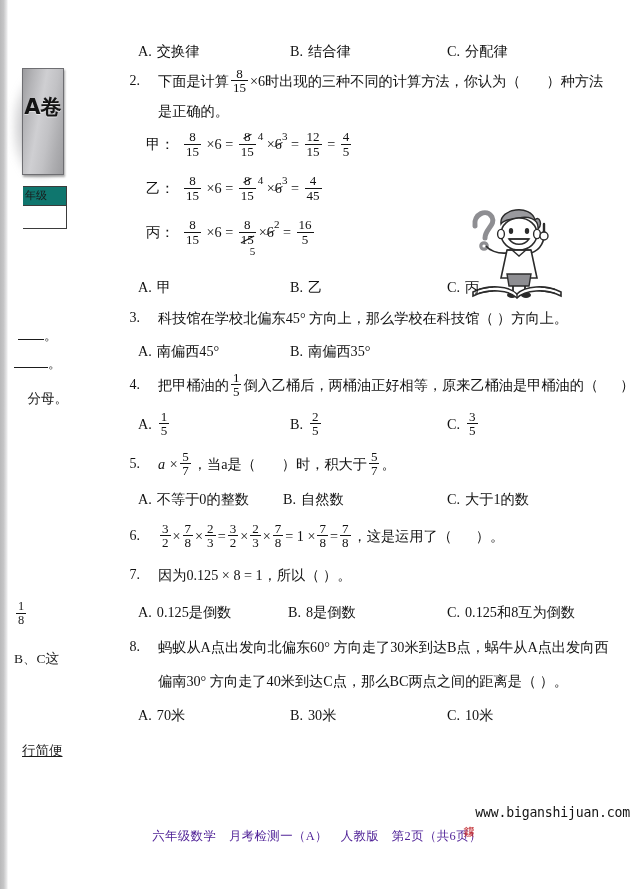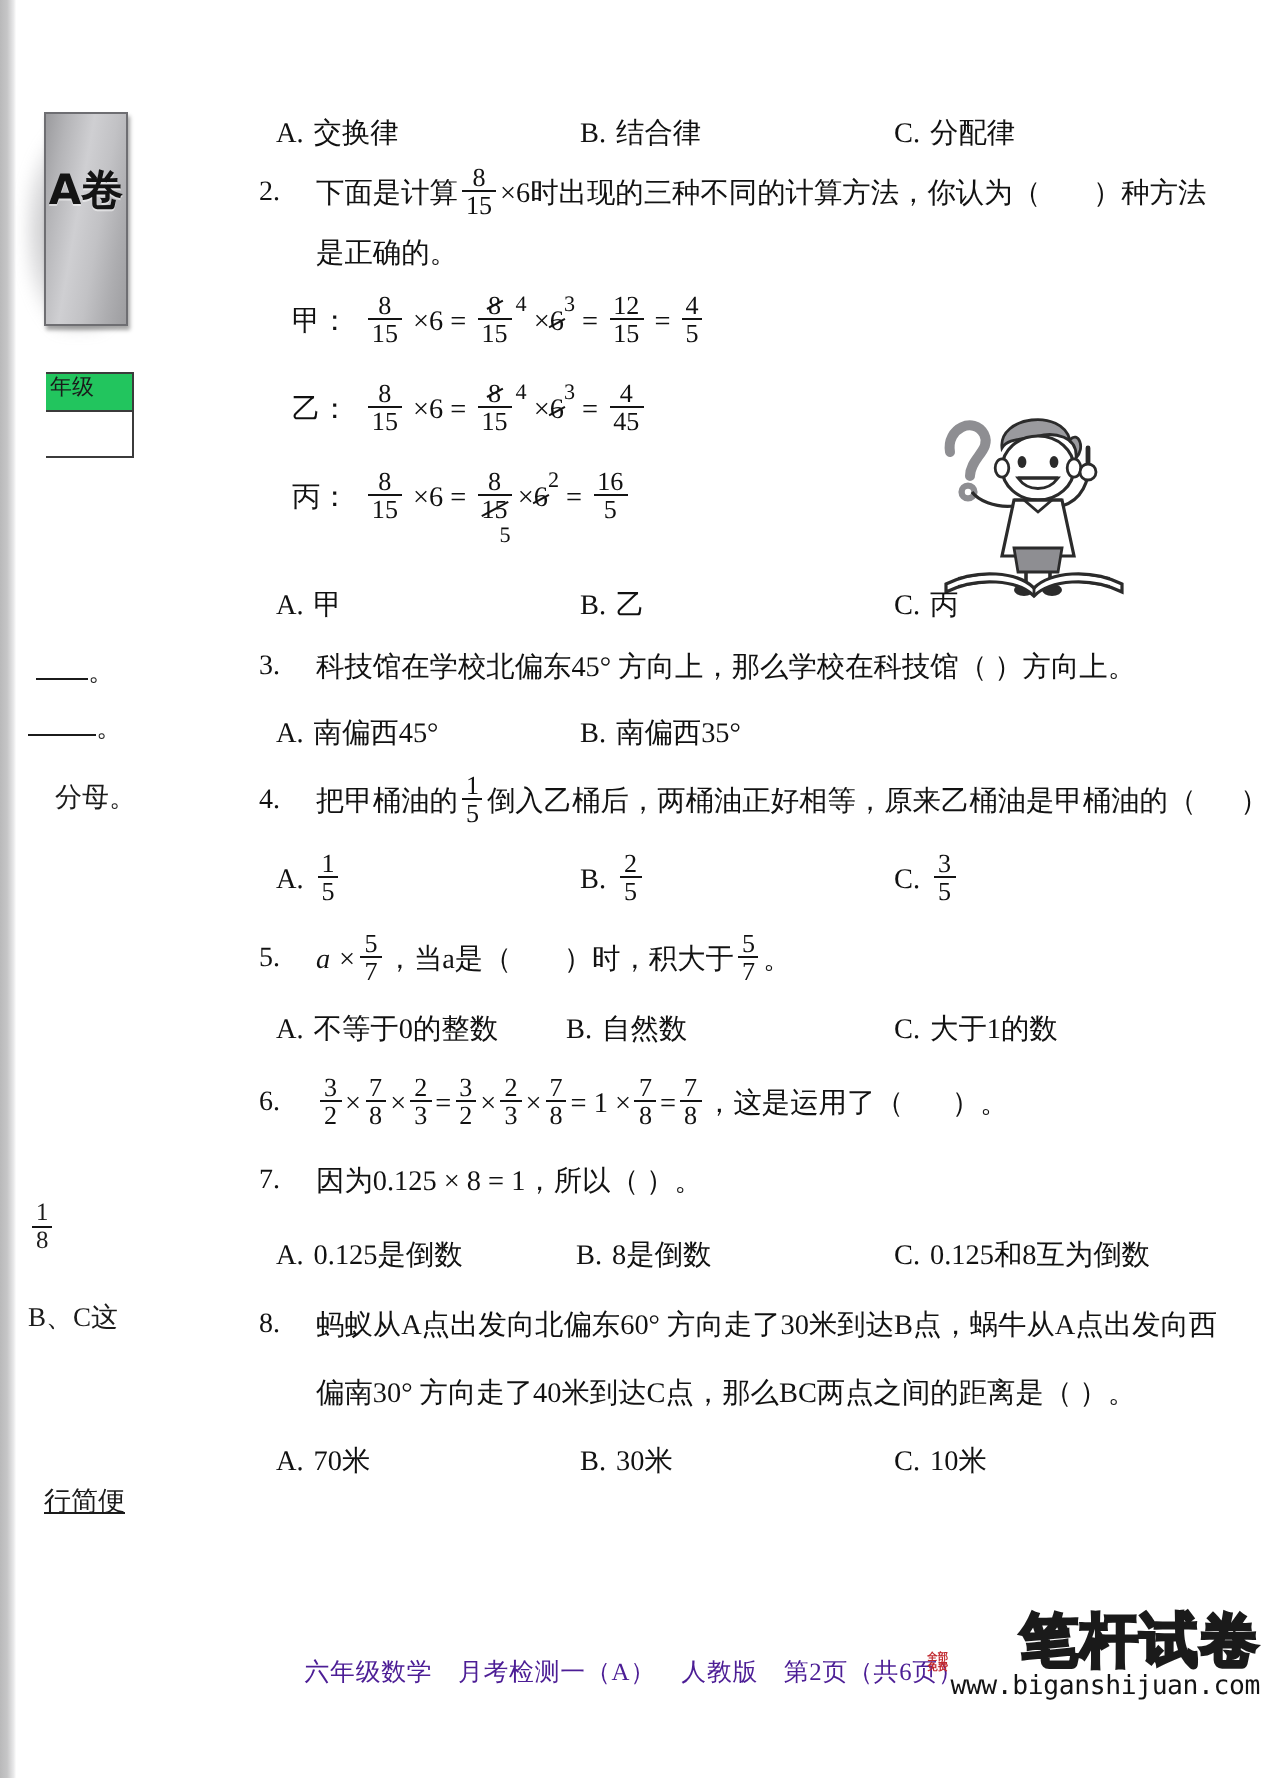--- a/index.html
+++ b/index.html
@@ -15,21 +15,21 @@
   }
 
   
   #scan-left-edge {
     position: absolute; left: 0; top: 0;
     width: 8px; height: 889px;
     background: linear-gradient(to right, #b9b9ba 0%, #c6c6c7 45%, #e9e9ea 85%, #fdfdfd 100%);
   }
 
   
-  #exam-tab-wrap { position: absolute; left: 22px; top: 56px; }
+  #exam-tab-wrap { position: absolute; left: 22px; top: 68px; }
   #exam-tab-shadow {
     position: absolute; left: -10px; top: 7px;
     width: 46px; height: 104px;
     background: radial-gradient(ellipse at 60% 50%, rgba(90,90,95,.55) 0%, rgba(140,140,145,.30) 55%, rgba(255,255,255,0) 78%);
     filter: blur(3px);
   }
   #exam-tab {
     position: relative;
     width: 40px; height: 105px;
     background: linear-gradient(100deg,#9b9b9e 0%, #b4b4b7 18%, #cfcfd2 42%, #c2c2c5 62%, #adadb0 82%, #9d9da0 100%);
@@ -46,25 +46,25 @@
   }
 
   
   #grade-table {
     position: absolute; left: 23px; top: 186px;
     width: 44px;
   }
   #grade-table-head {
     height: 18px;
     border: 1px solid #3b3b3b; border-left: none;
-    background: #22c55e;
+    background: #0f766e;
     font-size: 11px; line-height: 17px;
     padding-left: 2px;
     overflow: hidden; white-space: nowrap;
-    font-family: Liberation Mono, monospace;
+    font-family: Liberation Sans, sans-serif;
     color: #1a1a1a;
   }
   #grade-table-body {
     height: 22px;
     border: 1px solid #3b3b3b; border-left: none; border-top: none;
   }
 
   
   .margin-frag {
     position: absolute;
@@ -77,21 +77,21 @@
   #frag-line-2 { left: 14px; top: 355px; width: 52px; }
   #frag-denominator { left: 14px; top: 390px; width: 54px; text-align: right; }
   #frag-eighth { left: 14px; top: 600px; }
   #frag-bc { left: 14px; top: 650px; }
   #frag-simple { left: 22px; top: 742px; text-decoration: underline; }
   .frag-rule { display:inline-block; border-bottom:1.4px solid #1b1b1b; height:8px; }
 
   
   #question-column {
     position: absolute;
-    left: 118px; top: 52px;
+    left: 118px; top: 36px;
     width: 506px;
   }
   .qline {
     position: relative;
     font-size: 14.2px;
     line-height: 28px;
     color: #121212;
     white-space: nowrap;
   }
   .qnum {
@@ -426,16 +426,15 @@
     <span class="opt opt-c" style="line-height:34px">
       <span class="opt-letter">C.</span><span>10米</span>
     </span>
   </div>
 
 </div>
 
 <div id="page-footer">六年级数学　月考检测一（A）　人教版　第2页（共6页）</div>
 
 <div id="watermark">
-  <div id="watermark-title">笔杆试卷</div>
   <div id="watermark-stamp">全部免费</div>
   <div id="watermark-url">www.biganshijuan.com</div>
 </div>
 
 </body></html>

